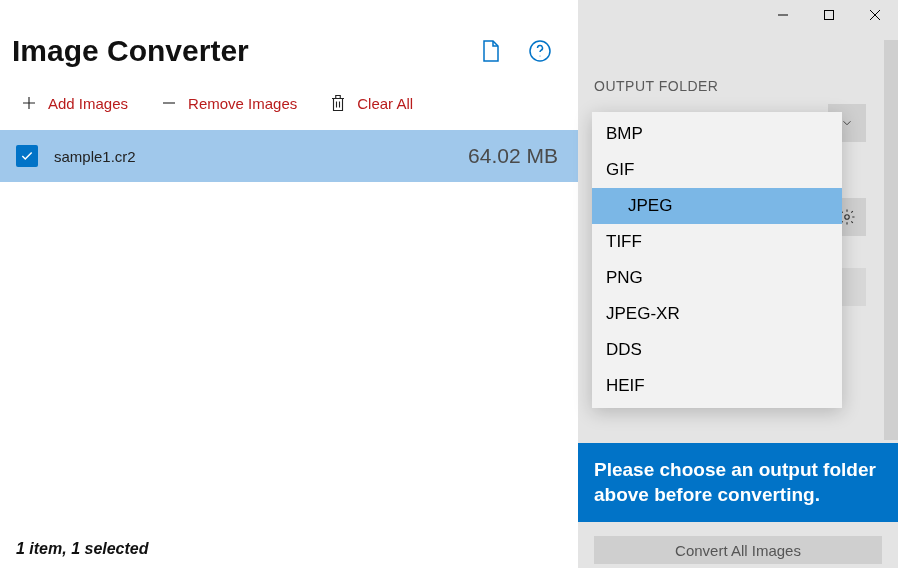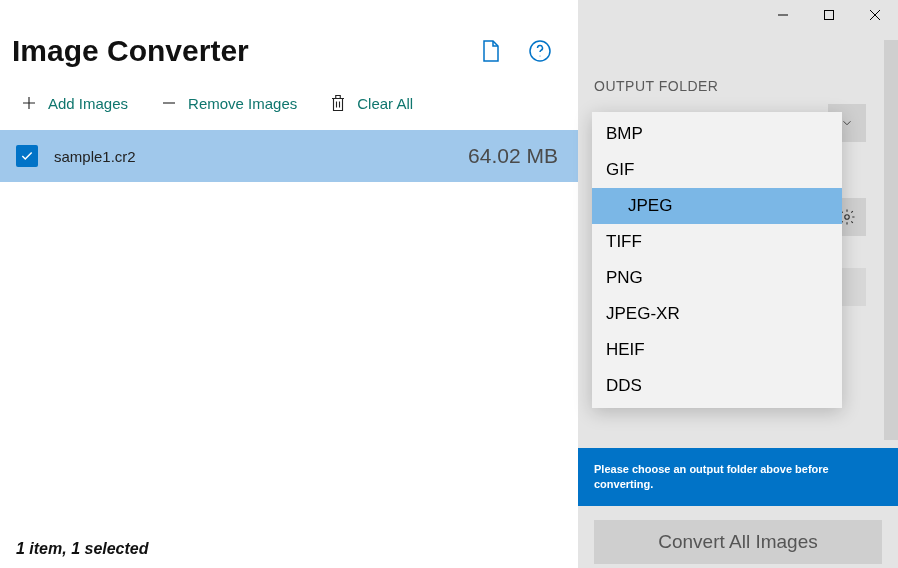--- a/index.html
+++ b/index.html
@@ -13,21 +13,21 @@
   .tb-btn { width: 46px; height: 30px; display: flex; align-items: center; justify-content: center; cursor: pointer; }
   .tb-btn svg { width: 12px; height: 12px; }
 
   .header { display: flex; align-items: center; padding: 34px 20px 0 12px; }
   .app-title { font-size: 30px; font-weight: 700; color: #111; flex: 1; }
   .header-icons { display: flex; align-items: center; gap: 26px; margin-right: 6px; }
   .hdr-icon { width: 24px; height: 24px; display: flex; align-items: center; justify-content: center; cursor: pointer; }
   .hdr-icon svg { stroke: #0173c7; fill: none; stroke-width: 1.5; }
 
   .toolbar { display: flex; gap: 32px; padding: 26px 20px 18px 20px; }
-  .tool { display: flex; align-items: center; gap: 10px; cursor: pointer; font-size: 15px; color: #0f766e; }
+  .tool { display: flex; align-items: center; gap: 10px; cursor: pointer; font-size: 15px; color: #b91c1c; }
   .tool svg { width: 18px; height: 18px; stroke: #222; fill: none; stroke-width: 1.5; }
 
   .list { flex: 1; }
   .row { display: flex; align-items: center; height: 52px; background: #a0c8eb; padding: 0 20px 0 16px; }
   .chk { width: 22px; height: 22px; background: #0173c7; border-radius: 2px; display: flex; align-items: center; justify-content: center; margin-right: 16px; }
   .chk svg { width: 14px; height: 14px; stroke: #fff; fill: none; stroke-width: 2.5; }
   .fname { flex: 1; font-size: 15px; color: #222; }
   .fsize { font-size: 21px; color: #4a4a4a; }
 
   .status { padding: 0 16px 10px 16px; font-size: 16px; font-weight: 600; color: #111; font-style: italic; }
@@ -43,22 +43,22 @@
   .gear-box { position: absolute; right: 32px; top: 198px; width: 38px; height: 38px; background: #cfcfcf; display: flex; align-items: center; justify-content: center; cursor: pointer; }
   .gear-box svg { width: 18px; height: 18px; stroke: #333; fill: none; stroke-width: 1.5; }
 
   .faded-box { position: absolute; right: 32px; top: 268px; width: 38px; height: 38px; background: #d7d7d7; }
 
   
   .dropdown { position: absolute; left: 14px; top: 112px; width: 250px; background: #f2f2f2; box-shadow: 0 4px 18px rgba(0,0,0,0.2); z-index: 20; padding: 4px 0; }
   .dd-item { padding: 8px 14px; font-size: 17px; color: #000000; cursor: pointer; }
   .dd-item.selected { background: #7bb7e6; padding-left: 36px; }
 
-  .banner { margin-top: auto; background: #0173c7; color: #fff; font-size: 11px; font-weight: 600; padding: 14px 16px 14px 16px; line-height: 1.35; }
-  .convert-btn { margin: 14px 16px 4px 16px; background: #cfcfcf; color: #555; height: 44px; display: flex; align-items: center; justify-content: center; font-size: 19px; cursor: default; }
+  .banner { margin-top: auto; background: #0173c7; color: #fff; font-size: 19px; font-weight: 600; padding: 14px 16px 14px 16px; line-height: 1.35; }
+  .convert-btn { margin: 14px 16px 4px 16px; background: #cfcfcf; color: #555; height: 28px; display: flex; align-items: center; justify-content: center; font-size: 15px; cursor: default; }
 </style>
 </head>
 <body>
 
 <div class="main">
   <div class="header">
     <div class="app-title">Image Converter</div>
     <div class="header-icons">
       <div class="hdr-icon">
         <svg viewBox="0 0 24 24">
@@ -153,19 +153,19 @@
 
   <div class="faded-box"></div>
 
   <div class="dropdown">
     <div class="dd-item">BMP</div>
     <div class="dd-item">GIF</div>
     <div class="dd-item selected">JPEG</div>
     <div class="dd-item">TIFF</div>
     <div class="dd-item">PNG</div>
     <div class="dd-item">JPEG-XR</div>
+    <div class="dd-item">DDS</div>
     <div class="dd-item">HEIF</div>
-    <div class="dd-item">DDS</div>
   </div>
 
   <div class="banner">Please choose an output folder above before converting.</div>
   <div class="convert-btn">Convert All Images</div>
 </div>
 
 </body></html>

